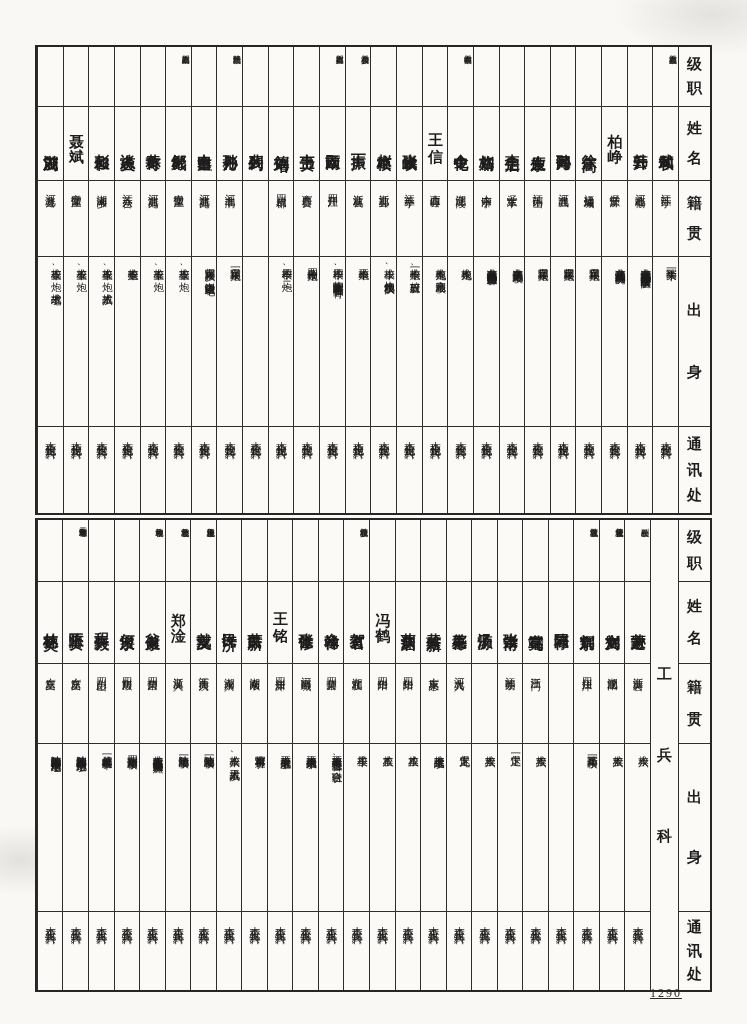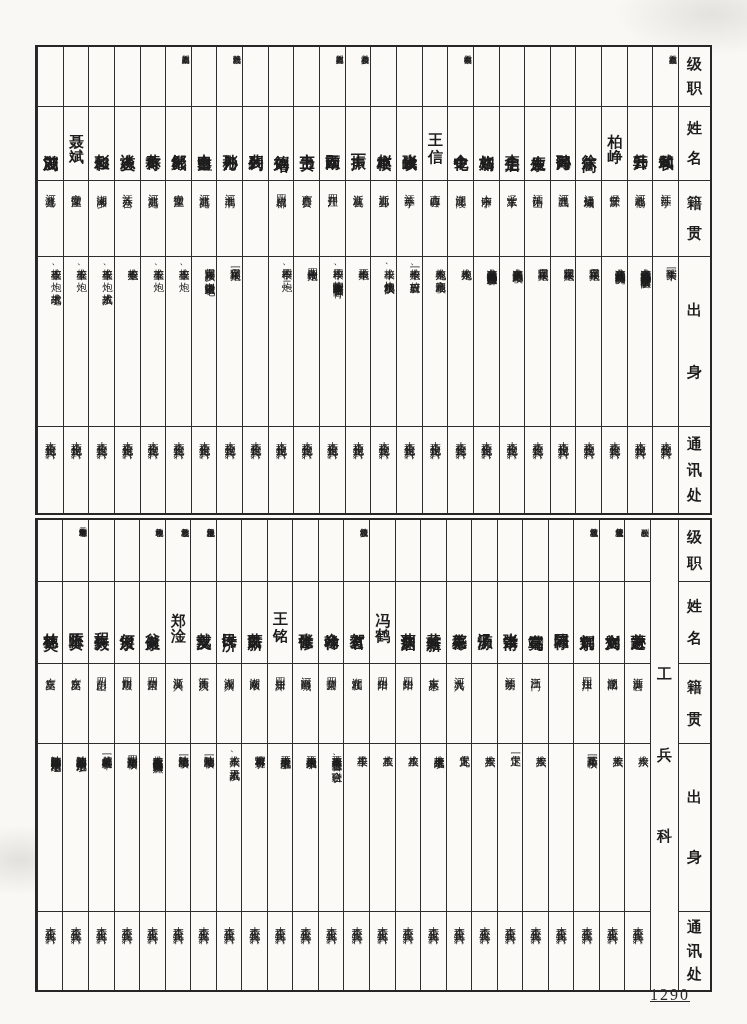--- a/index.html
+++ b/index.html
@@ -49,21 +49,21 @@
   .cell.origin { justify-content:flex-end; }
   .cell.origin > span { font-size:10.5px; line-height:1.2; letter-spacing:0.5px; padding:3px 1px 0 0; }
 
   .cell.addr   { justify-content:center; }
   .cell.addr > span { font-size:11px; letter-spacing:2px; padding-top:5px; }
 
   .hcell { display:flex; flex-direction:column; justify-content:space-evenly; align-items:center; }
   .hch   { font-size:15px; font-weight:bold; line-height:1; }
   .sch   { font-size:15px; font-weight:bold; line-height:1; }
 
-  .page-number { position:absolute; left:650px; top:986px; font-size:16px; letter-spacing:2px; color:#2a2a2a;text-decoration:underline; }
+  .page-number { position:absolute; left:650px; top:986px; font-size:12px; letter-spacing:2px; color:#2a2a2a;text-decoration:underline; }
 </style>
 </head>
 <body>
 
 <div class="page">
   <div class="tables-wrap">
     <section class="rtable t1">
         <div class="hcol">
           <div class="hcell">
             <div class="hch">级</div>

